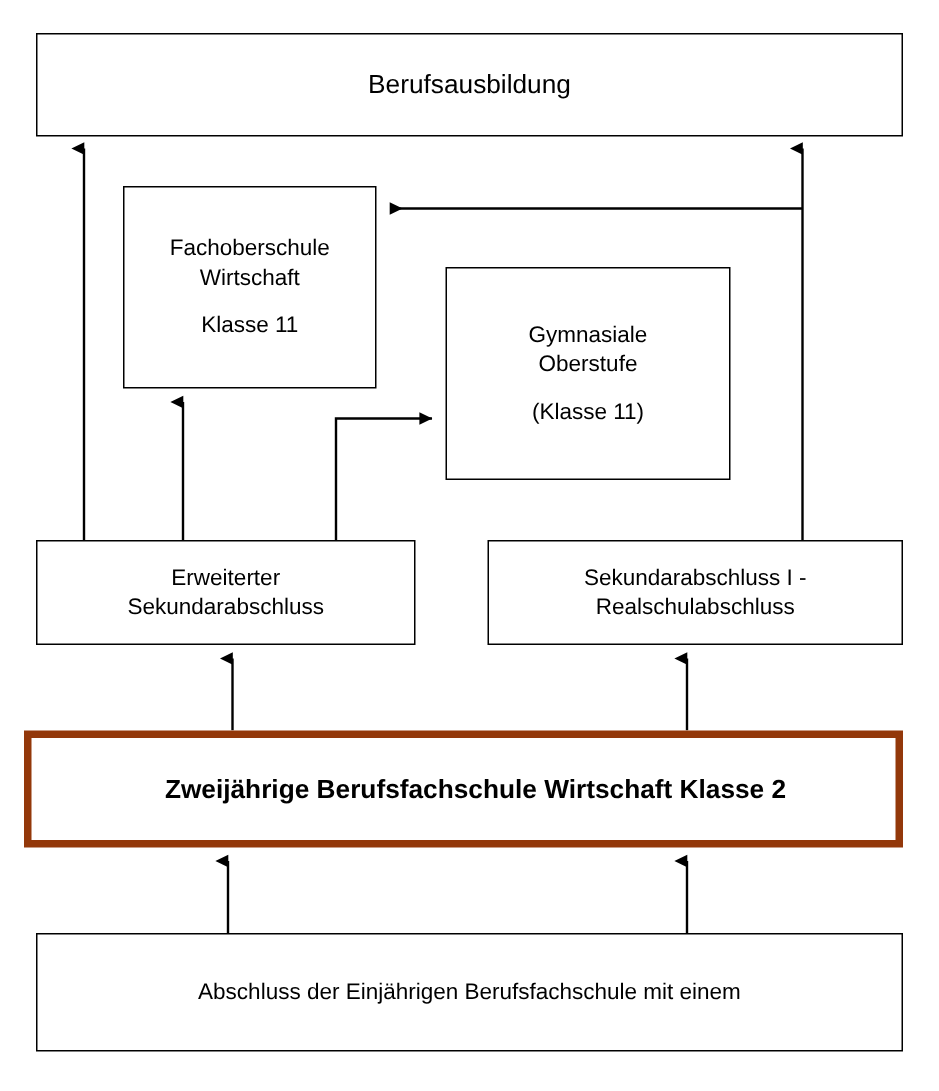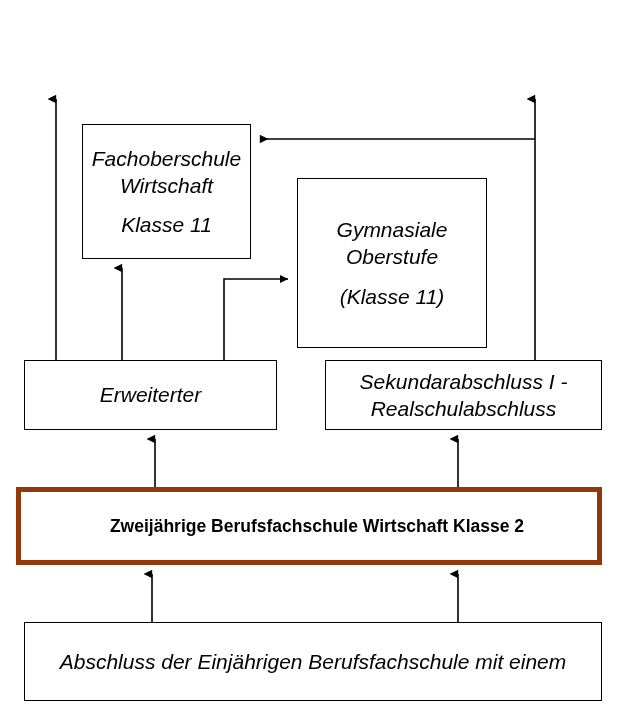--- a/index.html
+++ b/index.html
@@ -39,28 +39,28 @@
   }
   .node .line {
     display: block;
     line-height: 1.30;
     white-space: nowrap;
   }
   .node.highlight {
     border: 5px solid #93380a;
   }
   .t17 { font-size: 17.5px; }
-  .t16 { font-size: 21px; font-style: italic; }
+  .t16 { font-size: 15px; }
   .bold { font-weight: bold; }
   .spacer-gap { height: 12px; }
 
   
   #node-berufsausbildung { left: 24px;  top: 22px;  width: 578px; height: 69px; }
   #node-fachoberschule   { left: 82px;  top: 124px; width: 169px; height: 135px; }
-  #node-gymnasiale       { left: 297px; top: 178px; width: 190px; height: 170px; }
+  #node-gymnasiale       { left: 297px; top: 178px; width: 190px; height: 142px; }
   #node-erweiterter      { left: 24px;  top: 360px; width: 253px; height: 70px; }
   #node-sek1             { left: 325px; top: 360px; width: 277px; height: 70px; }
   #node-bfs2             { left: 16px;  top: 487px; width: 586px; height: 78px; padding-left: 16px; }
   #node-abschluss        { left: 24px;  top: 622px; width: 578px; height: 79px; gap: 16px; }
 </style>
 </head>
 <body>
 
 <div id="diagram-canvas">
 
@@ -89,37 +89,41 @@
 
     <path d="M155,487 L155,439" stroke="#000000" stroke-width="1.6" fill="none" marker-end="url(#arrow-up)"></path>
 
     <path d="M458,487 L458,439" stroke="#000000" stroke-width="1.6" fill="none" marker-end="url(#arrow-up)"></path>
 
     <path d="M152,622 L152,574" stroke="#000000" stroke-width="1.6" fill="none" marker-end="url(#arrow-up)"></path>
 
     <path d="M458,622 L458,574" stroke="#000000" stroke-width="1.6" fill="none" marker-end="url(#arrow-up)"></path>
   </svg>
 
+  <div class="node" id="node-berufsausbildung">
+    <span class="line t17">Berufsausbildung</span>
+  </div>
 
   <div class="node" id="node-fachoberschule">
     <span class="line t16">Fachoberschule</span>
     <span class="line t16">Wirtschaft</span>
     <span class="spacer-gap"></span>
     <span class="line t16">Klasse 11</span>
   </div>
 
   <div class="node" id="node-gymnasiale">
     <span class="line t16">Gymnasiale</span>
     <span class="line t16">Oberstufe</span>
     <span class="spacer-gap"></span>
     <span class="line t16">(Klasse 11)</span>
   </div>
 
   <div class="node" id="node-erweiterter">
     <span class="line t16">Erweiterter</span>
+    <span class="line t16">Sekundarabschluss</span>
   </div>
 
   <div class="node" id="node-sek1">
     <span class="line t16">Sekundarabschluss I -</span>
     <span class="line t16">Realschulabschluss</span>
   </div>
 
   <div class="node highlight" id="node-bfs2">
     <span class="line t17 bold">Zweijährige Berufsfachschule Wirtschaft Klasse 2</span>
   </div>

